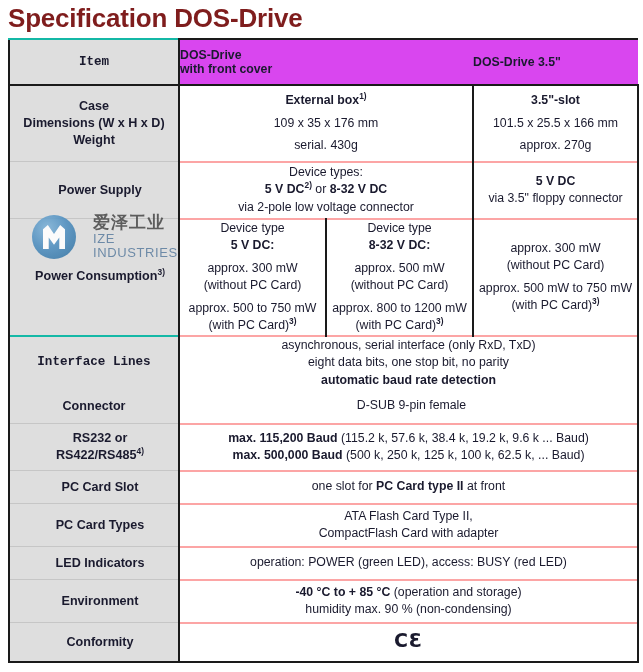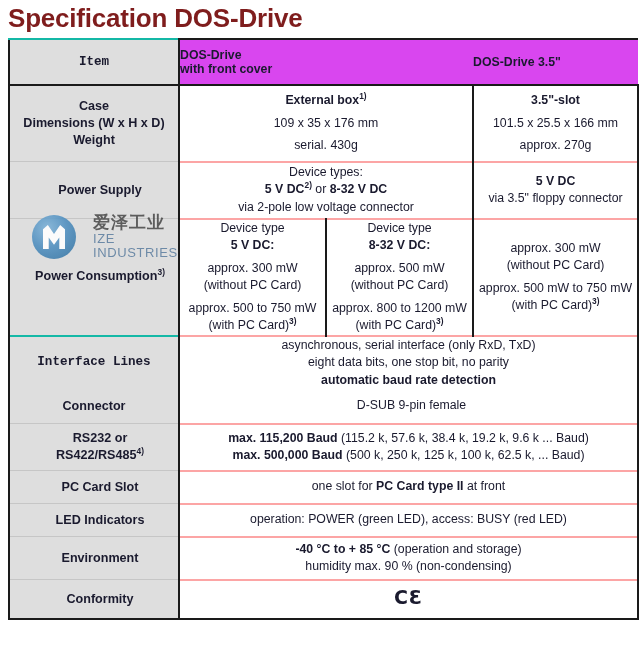--- a/index.html
+++ b/index.html
@@ -257,20 +257,27 @@
     </td>
   </tr>
 
   <tr>
     <td class="label sep-top" style="height:32px">PC Card Slot</td>
     <td class="val" colspan="3">
       <span>one slot for </span><span class="b">PC Card type II</span><span> at front</span>
     </td>
   </tr>
 
+  <tr>
+    <td class="label sep-top" style="height:42px">PC Card Types</td>
+    <td class="val" colspan="3">
+      <span>ATA Flash Card Type II,</span><br>
+      <span>CompactFlash Card with adapter</span>
+    </td>
+  </tr>
 
   <tr>
     <td class="label sep-top" style="height:32px">LED Indicators</td>
     <td class="val" colspan="3">operation: POWER (green LED), access: BUSY (red LED)</td>
   </tr>
 
   <tr>
     <td class="label sep-top" style="height:42px">Environment</td>
     <td class="val" colspan="3">
       <span class="b">-40 °C to + 85 °C</span><span> (operation and storage)</span><br>

